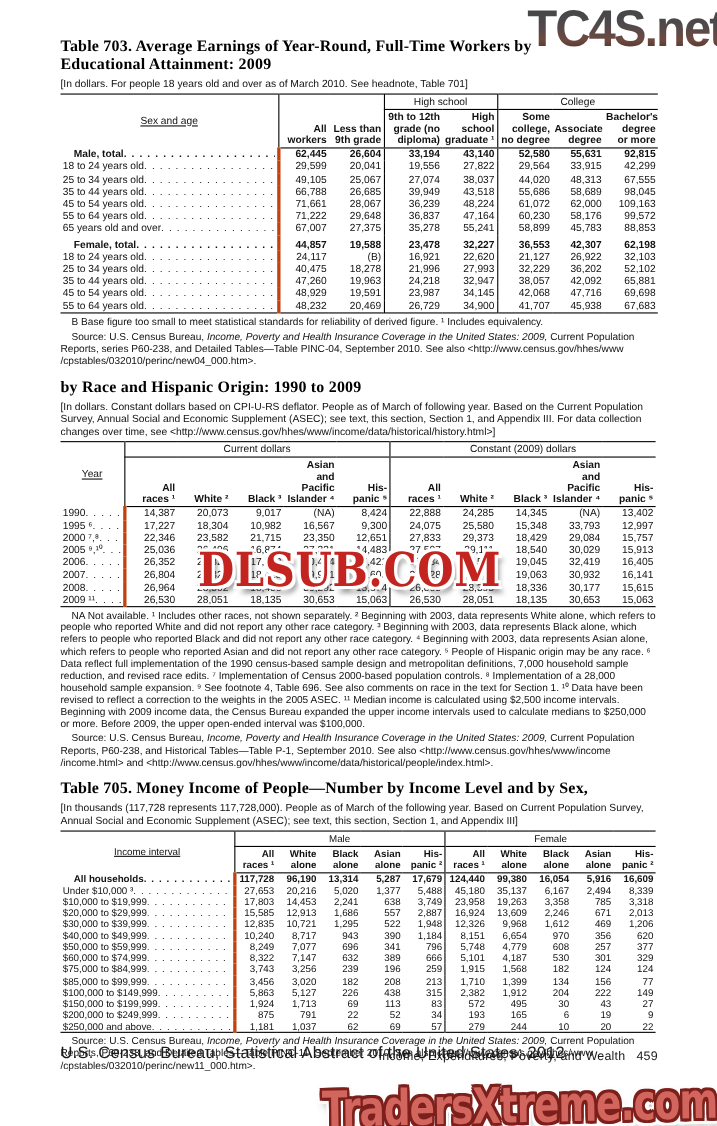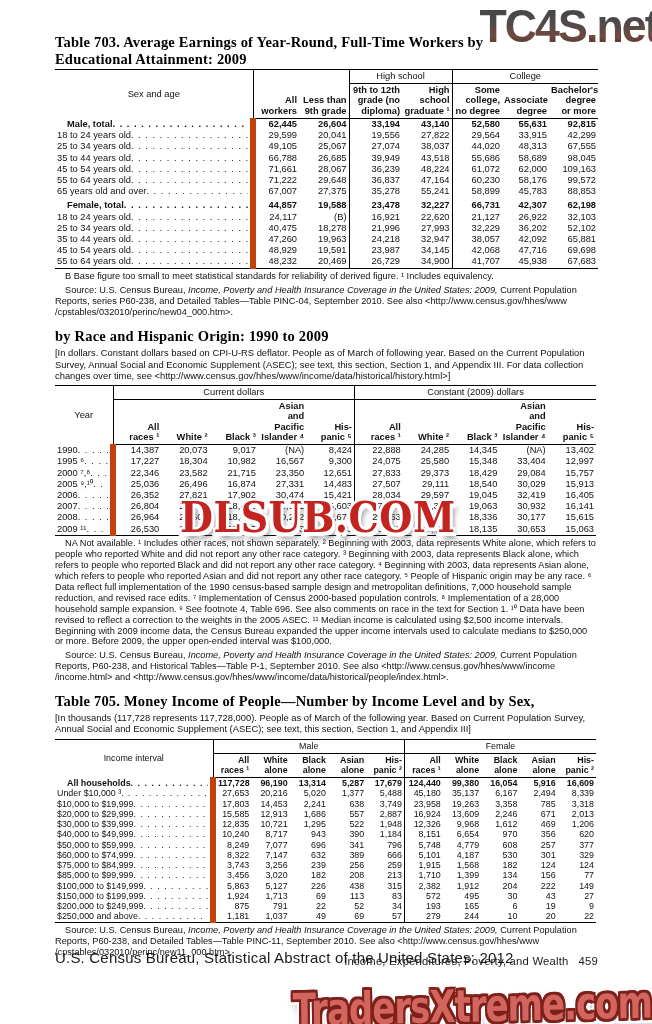--- a/index.html
+++ b/index.html
@@ -22,30 +22,30 @@
   }
   table.tbl.small{font-size:8.9px;}
   .tbl th,.tbl td{padding:0 2px;font-weight:inherit;}
   .tbl .spanner{
     text-align:center;font-weight:normal;border-bottom:1px solid #000;
     padding:1px 0;line-height:11px;
   }
   .tbl .spanner.empty{border-bottom:none;}
   .tbl .stub-h{
     text-align:center;vertical-align:middle;font-weight:normal;
-    border-right:1px solid #000;line-height:11px;
+    border-right:1px solid #000;line-height:11px;text-decoration:underline;
   }
   .tbl .colh{
     text-align:right;vertical-align:bottom;white-space:pre-line;
     font-weight:bold;line-height:10.3px;padding-bottom:2px;padding-top:1px;
   }
   .tbl thead tr:last-child th{border-bottom:1.5px solid #000;}
   .tbl td{text-align:right;line-height:11.2px;}
   table.tbl.small td{line-height:10.25px;}
-  .tbl td.stub{text-align:center;border-right:6px solid #c2410c;overflow:hidden;margin-top:23px;}
+  .tbl td.stub{text-align:center;border-right:3px solid #c2410c;overflow:hidden;margin-top:23px;}
   .tbl .vl{border-left:1px solid #000;}
   .tbl tr.bold{font-weight:bold;}
   .tbl tr.gap td{padding-top:3px;}
   .tbl tr.bold td.stub .stubflex{padding-left:10px;}
   .stubflex{display:flex;align-items:baseline;}
   .lbl{white-space:nowrap;}
   .leader{flex:1;overflow:hidden;white-space:nowrap;}
   .leader::after{
     content:" . . . . . . . . . . . . . . . . . . . . . . . . . . . . . . . . . . . .";
     letter-spacing:1px;
@@ -107,20 +107,21 @@
 <body>
 
 <div class="page">
   <div class="content">
 
     <div class="sect sect-703">
       <div class="tbl-title">
         <div>Table 703. Average Earnings of Year-Round, Full-Time Workers by</div>
         <div>Educational Attainment: 2009</div>
       </div>
+      <div class="headnote">[In dollars. For people 18 years old and over as of March 2010. See headnote, Table 701]</div>
       <div>
           <table class="tbl ">
             <colgroup>
               <col style="width: 198px;">
               <col style="width: 46px;">
               <col style="width: 50px;">
               <col style="width: 53px;">
               <col style="width: 50px;">
               <col style="width: 50px;">
               <col style="width: 47px;">
@@ -263,21 +264,21 @@
                 <td class="stub">
                   <div class="stubflex">
                     <span class="lbl">Female, total</span>
                     <span class="leader"></span>
                   </div>
                 </td>
                 <td>44,857</td>
                 <td>19,588</td>
                 <td class="vl">23,478</td>
                 <td>32,227</td>
-                <td class="vl">66,731</td>
+                <td class="vl">36,553</td>
                 <td>42,307</td>
                 <td>62,198</td>
               </tr>
               <tr>
                 <td class="stub">
                   <div class="stubflex">
                     <span class="lbl">18 to 24 years old</span>
                     <span class="leader"></span>
                   </div>
                 </td>
@@ -430,21 +431,21 @@
                   </div>
                 </td>
                 <td>17,227</td>
                 <td>18,304</td>
                 <td>10,982</td>
                 <td>16,567</td>
                 <td>9,300</td>
                 <td class="vl">24,075</td>
                 <td>25,580</td>
                 <td>15,348</td>
-                <td>33,404</td>
+                <td>33,793</td>
                 <td>12,997</td>
               </tr>
               <tr>
                 <td class="stub">
                   <div class="stubflex">
                     <span class="lbl">2000 ⁷,⁸</span>
                     <span class="leader"></span>
                   </div>
                 </td>
                 <td>22,346</td>
@@ -752,21 +753,21 @@
               <tr>
                 <td class="stub">
                   <div class="stubflex">
                     <span class="lbl">$75,000 to $84,999</span>
                     <span class="leader"></span>
                   </div>
                 </td>
                 <td>3,743</td>
                 <td>3,256</td>
                 <td>239</td>
-                <td>256</td>
+                <td>196</td>
                 <td>259</td>
                 <td class="vl">1,915</td>
                 <td>1,568</td>
                 <td>182</td>
                 <td>124</td>
                 <td>124</td>
               </tr>
               <tr>
                 <td class="stub">
                   <div class="stubflex">
@@ -841,21 +842,21 @@
               </tr>
               <tr>
                 <td class="stub">
                   <div class="stubflex">
                     <span class="lbl">$250,000 and above</span>
                     <span class="leader"></span>
                   </div>
                 </td>
                 <td>1,181</td>
                 <td>1,037</td>
-                <td>49</td>
+                <td>62</td>
                 <td>69</td>
                 <td>57</td>
                 <td class="vl">279</td>
                 <td>244</td>
                 <td>10</td>
                 <td>20</td>
                 <td>22</td>
               </tr>
             </tbody>
           </table>

